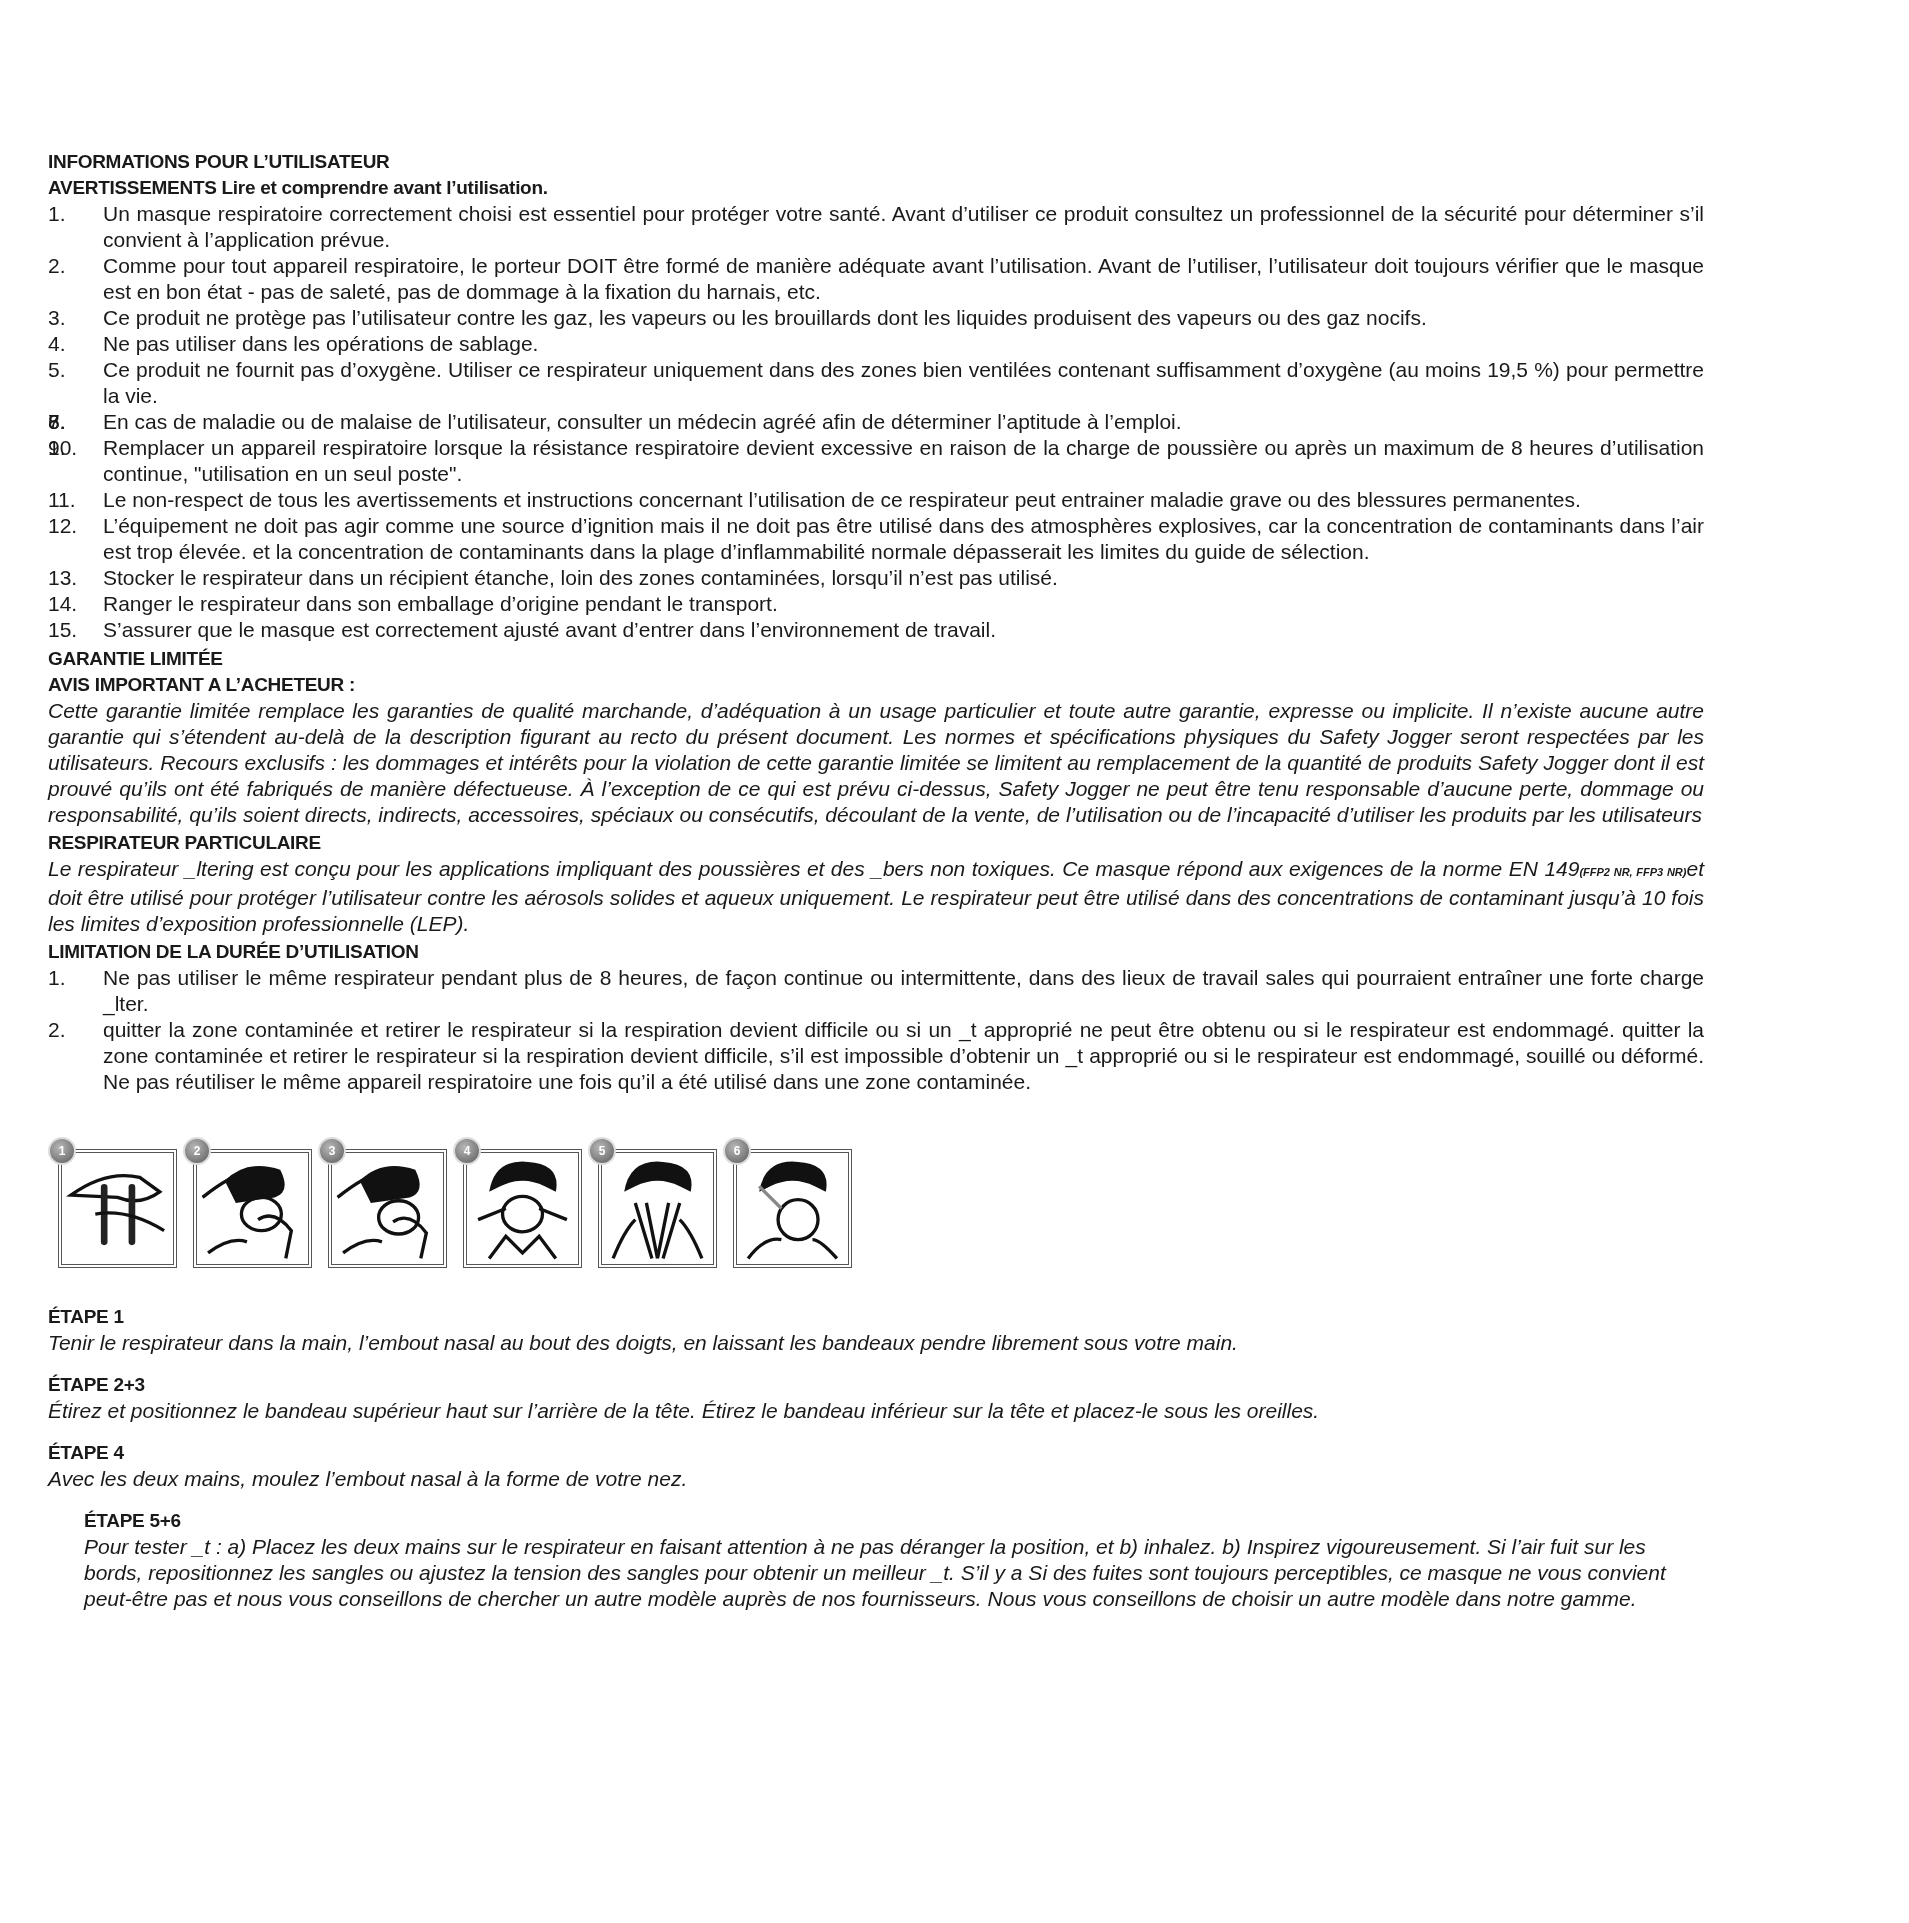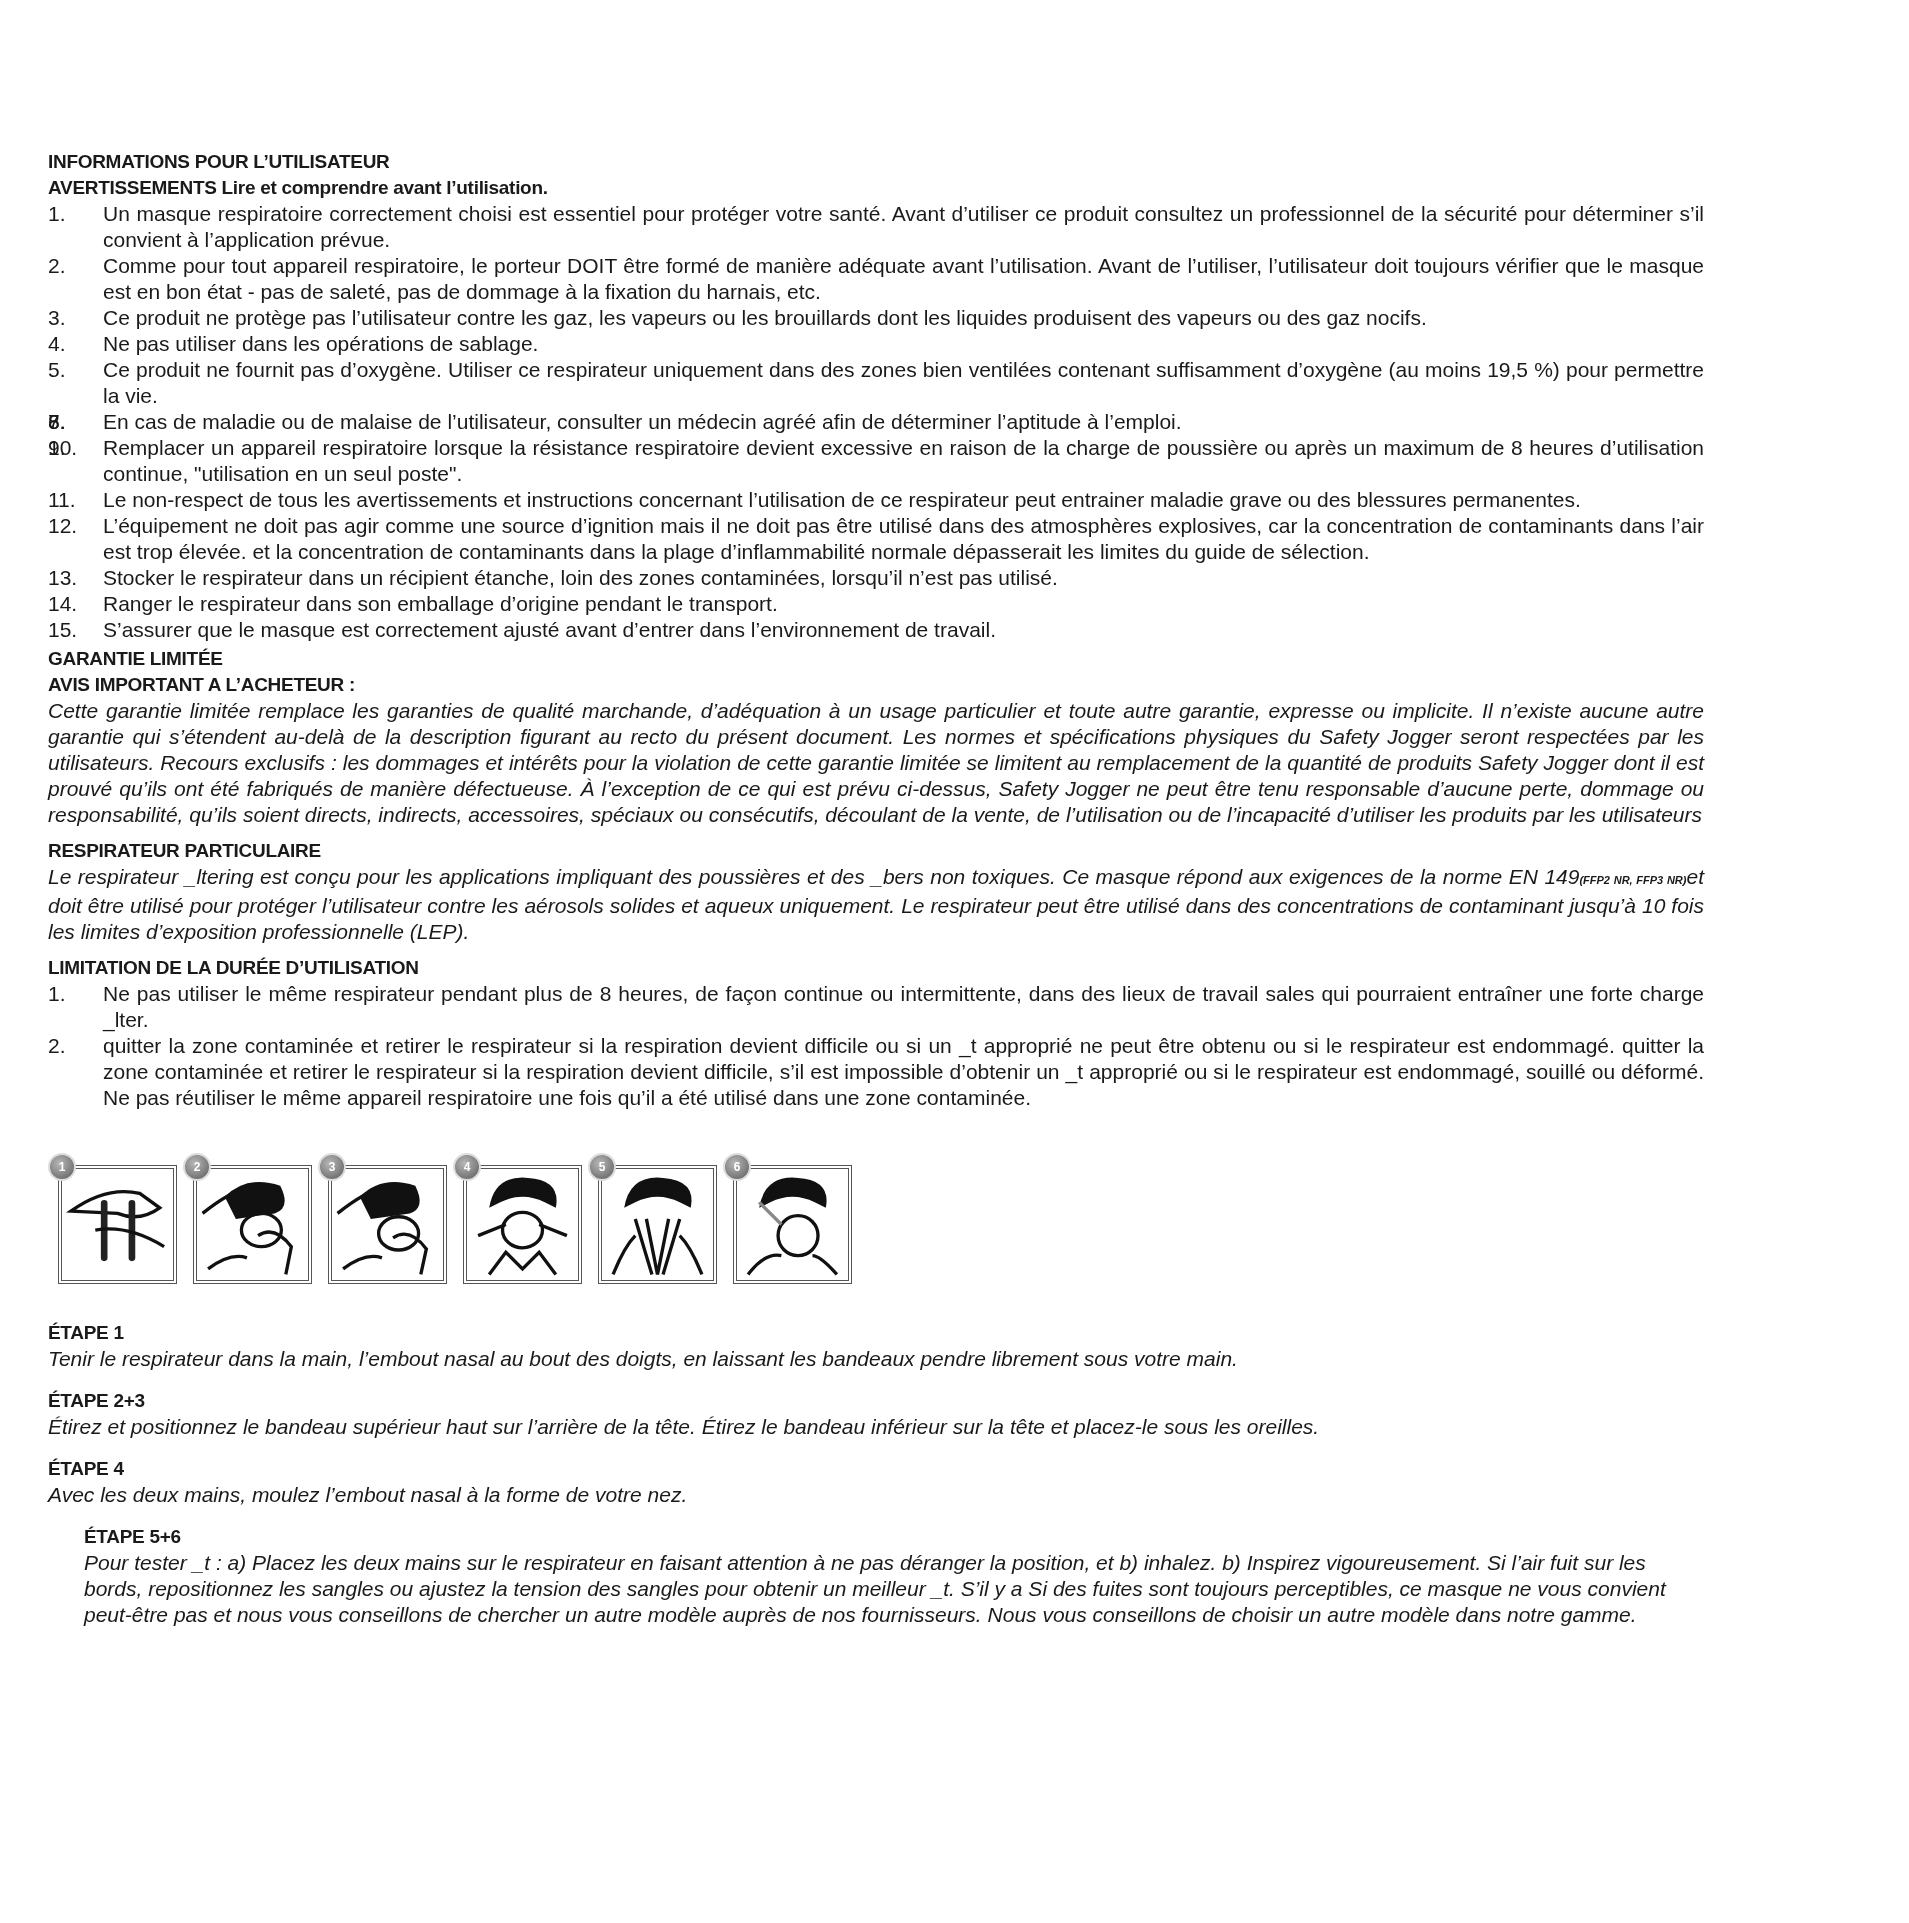--- a/index.html
+++ b/index.html
@@ -11,21 +11,21 @@
   .h {
     font-family: "Liberation Sans", sans-serif; font-weight: bold;
     font-size: 19px; line-height: 26px; letter-spacing: -0.3px; margin: 0;
   }
   .txt { font-size: 21px; line-height: 26px; margin: 0; font-style: italic; }
   .justify { text-align: justify; }
   ol.items { list-style: none; margin: 0; padding: 0; }
   ol.items li { position: relative; padding-left: 55px; font-size: 21px; line-height: 26px; text-align: justify; }
   ol.items li .num { position: absolute; left: 0; top: 0; }
   .section { margin-top: 3px; }
-  .gap { margin-top: 10px; }
+  .gap { margin-top: 2px; }
   .illus { display: flex; gap: 16px; margin-top: 40px; margin-left: 10px; }
   .panel { position: relative; width: 119px; height: 119px; border: 4px double #555; box-sizing: border-box; background: #fff; margin-top: 14px; }
   .panel svg { position: absolute; left: 0; top: 0; width: 100%; height: 100%; }
   .badge {
     position: absolute; left: -14px; top: -16px; width: 24px; height: 24px; border-radius: 50%;
     background: radial-gradient(circle at 40% 35%, #b8b8b8, #5a5a5a);
     color: #fff; font-size: 12px; font-weight: bold; text-align: center; line-height: 24px;
     border: 2px solid #ddd;
   }
   .steps { margin-top: 36px; }

